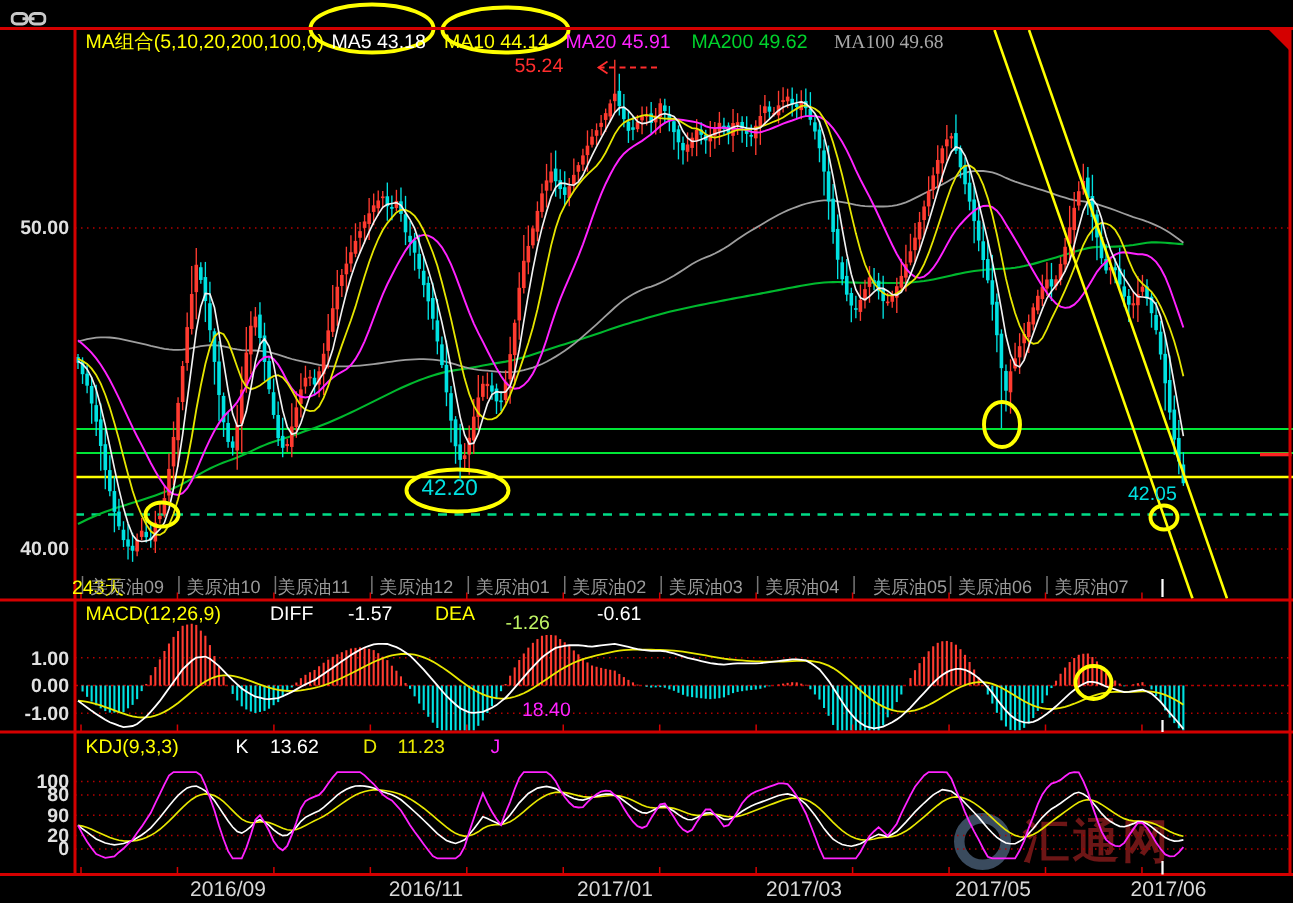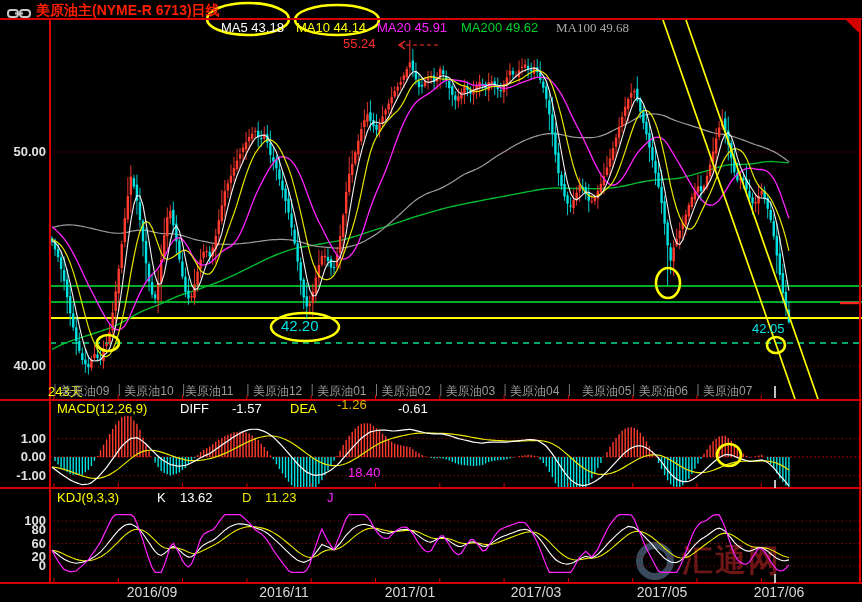--- a/index.html
+++ b/index.html
@@ -15,21 +15,21 @@
   #h-ma200{left:461px;top:21px;color:#00d22c;}
   #h-ma100{left:556px;top:21px;color:#a8a8a8;font-family:Liberation Serif, serif;}
   #hi-label{left:343px;top:37px;color:#ff2d2d;}
   #lab-4220{left:281px;top:319px;color:#00e0e0;font-size:15px;}
   #lab-4205{left:752px;top:322px;color:#00e0e0;}
   #lab-243{left:48px;top:385px;color:#ffff00;}
   #m-name{left:57px;top:402px;color:#ffff00;}
   #m-diff-l{left:180px;top:402px;color:#ffffff;}
   #m-diff-v{left:232px;top:402px;color:#ffffff;}
   #m-dea-l{left:290px;top:402px;color:#ffff00;}
-  #m-dea-v{left:337px;top:398px;color:#eab308;}
+  #m-dea-v{left:337px;top:408px;color:#bef264;}
   #m-bar-v{left:398px;top:402px;color:#ffffff;}
   #k-name{left:57px;top:491px;color:#ffff00;}
   #k-kl{left:157px;top:491px;color:#ffffff;}
   #k-kv{left:180px;top:491px;color:#ffffff;}
   #k-dl{left:242px;top:491px;color:#e8e800;}
   #k-dv{left:265px;top:491px;color:#e8e800;}
   #k-jl{left:327px;top:491px;color:#ff22ff;}
   #k-jv{left:348px;top:466px;color:#ff22ff;}
   .axis-lab{position:absolute;left:0;width:46px;text-align:right;color:#e0e0e0;
             font-weight:bold;font-size:13px;z-index:3;white-space:nowrap;}
@@ -873,22 +873,22 @@
       <line x1="698" y1="384" x2="698" y2="396" stroke="#777777" stroke-width="1"></line>
     </svg>
 
   <span id="title-icon">
     <svg width="24" height="13" viewBox="0 0 24 13">
       <rect x="1" y="3" width="10" height="7" rx="3" fill="none" stroke="#c8c8c8" stroke-width="2"></rect>
       <rect x="13" y="3" width="10" height="7" rx="3" fill="none" stroke="#c8c8c8" stroke-width="2"></rect>
       <line x1="8" y1="6.5" x2="16" y2="6.5" stroke="#c8c8c8" stroke-width="2"></line>
     </svg>
   </span>
-  <span class="lab" id="t-title">美原油主(NYME-R 6713)日线</span>
 
+  <span class="lab" id="h-ma-group">MA组合(5,10,20,200,100,0)</span>
   <span class="lab" id="h-ma5">MA5 43.18</span>
   <span class="lab" id="h-ma10">MA10 44.14</span>
   <span class="lab" id="h-ma20">MA20 45.91</span>
   <span class="lab" id="h-ma200">MA200 49.62</span>
   <span class="lab" id="h-ma100">MA100 49.68</span>
 
   <span class="lab" id="hi-label">55.24</span>
   <span class="lab" id="lab-4220">42.20</span>
   <span class="lab" id="lab-4205">42.05</span>
   <span class="lab" id="lab-243">243天</span>
@@ -913,21 +913,21 @@
       <span class="axis-lab" style="top: 358px;">40.00</span>
     </div>
   <div id="macd-ticks">
       <span class="axis-lab" style="top: 430.5px;">1.00</span>
       <span class="axis-lab" style="top: 449px;">0.00</span>
       <span class="axis-lab" style="top: 467.5px;">-1.00</span>
     </div>
   <div id="kdj-ticks">
       <span class="axis-lab" style="top: 513px;">100</span>
       <span class="axis-lab" style="top: 522px;">80</span>
-      <span class="axis-lab" style="top: 535.5px;">60</span>
+      <span class="axis-lab" style="top: 535.5px;">90</span>
       <span class="axis-lab" style="top: 549px;">20</span>
       <span class="axis-lab" style="top: 558px;">0</span>
     </div>
   <div id="contracts">
       <span class="contract" style="left: 60px;">美原油09</span>
       <span class="contract" style="left: 124.3px;">美原油10</span>
       <span class="contract" style="left: 185px;">美原油11</span>
       <span class="contract" style="left: 252.9px;">美原油12</span>
       <span class="contract" style="left: 317.2px;">美原油01</span>
       <span class="contract" style="left: 381.5px;">美原油02</span>

